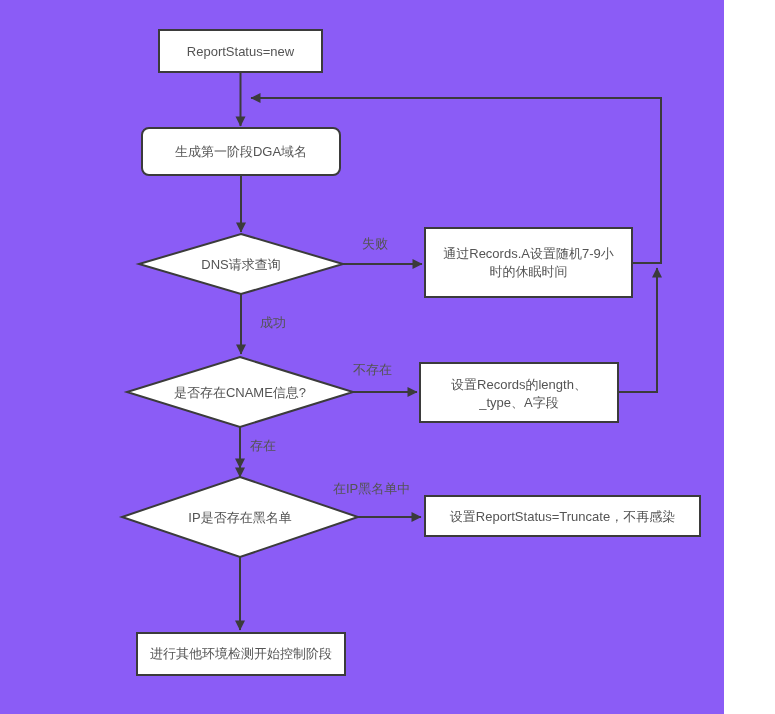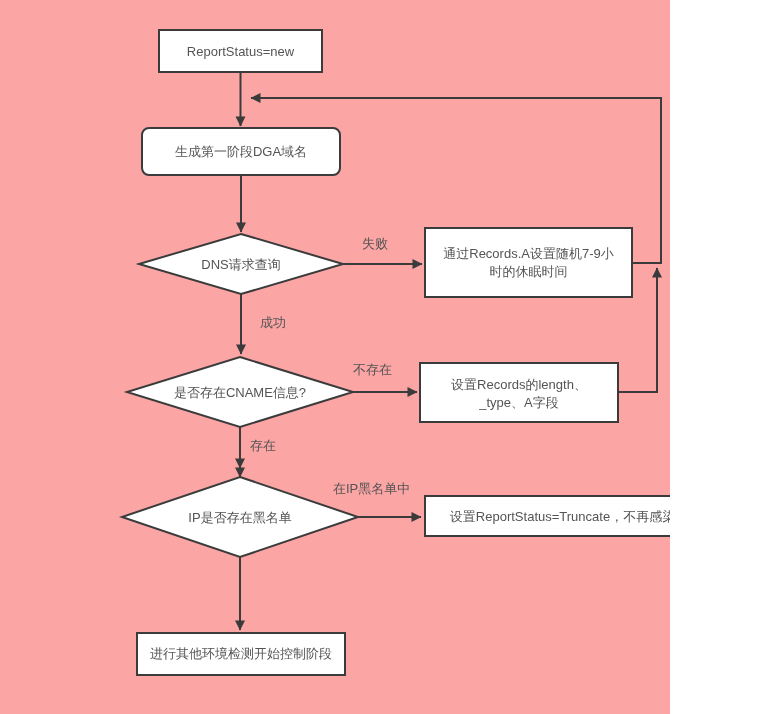--- a/index.html
+++ b/index.html
@@ -2,23 +2,23 @@
 <html><head>
 <meta charset="utf-8">
 <style>
   html, body {
     margin: 0;
     padding: 0;
     background: #ffffff;
   }
   .canvas {
     position: relative;
-    width: 670px;
+    width: 724px;
     height: 714px;
-    background: #fca5a5;
+    background: #8b5cf6;
     overflow: hidden;
   }
   svg {
     display: block;
     font-family: "Liberation Sans", "DejaVu Sans", sans-serif;
   }
   .edge {
     fill: none;
     stroke: #3b3b3b;
     stroke-width: 2;

